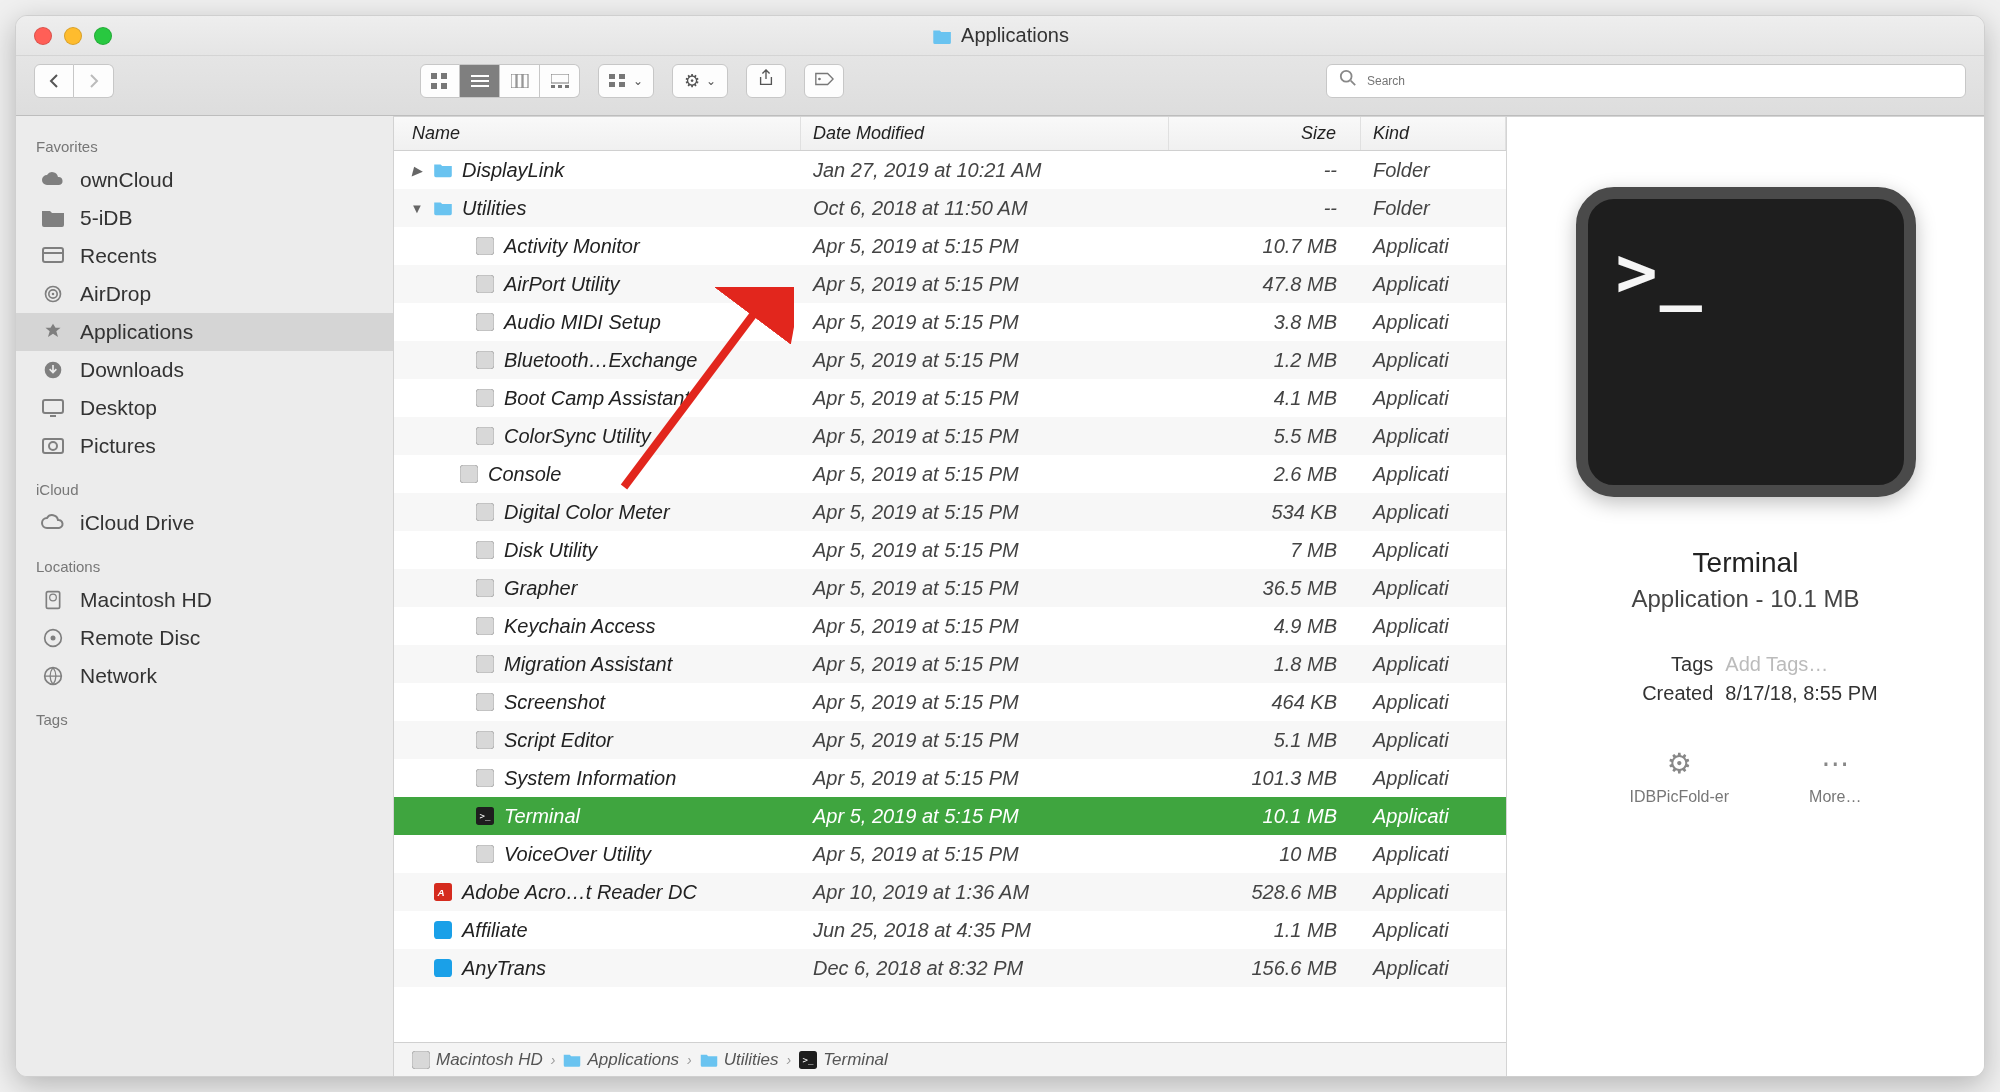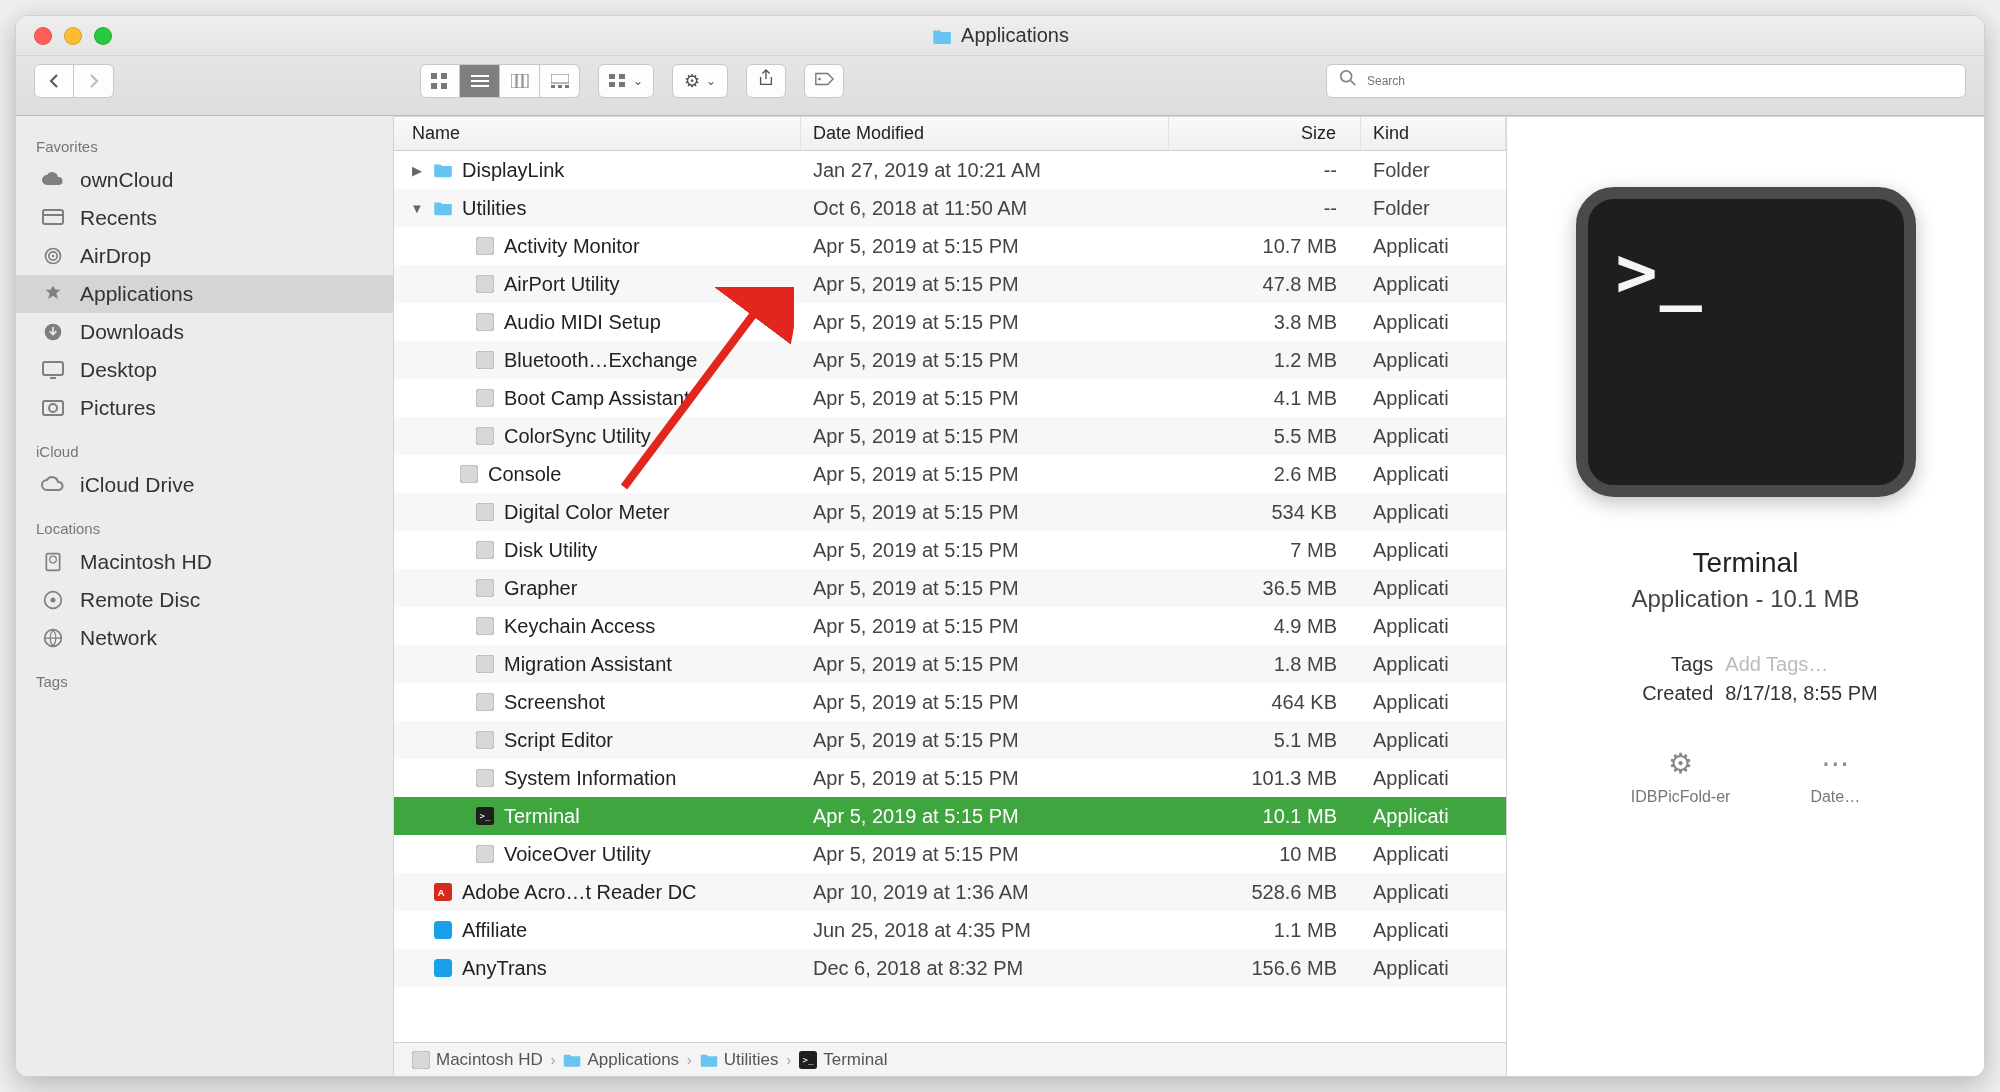--- a/index.html
+++ b/index.html
@@ -86,20 +86,21 @@
 .sb-item {
   display:flex; align-items:center; gap:14px;
   padding: 7px 24px; font-size:21px; color:#333;
   cursor:default;
 }
 .sb-item.selected { background:#d5d5d5; }
 .sb-icon { width:26px; height:22px; display:flex; align-items:center; justify-content:center; color:#808080; }
 .main {
   flex:1; display:flex; flex-direction:column; background:#fff; min-width:0;
   border-top: 1px solid #d4d4d4;
+  font-style: italic;
 }
 .cols-header {
   height: 34px; display:flex; align-items:center;
   background: linear-gradient(#f9f9f9,#f0f0f0); border-bottom:1px solid #d0d0d0;
   font-size:18px; color:#222;
 }
 .col { padding: 0 12px; border-right:1px solid #e0e0e0; height:100%; display:flex; align-items:center; }
 .col-name { width: 407px; padding-left:18px; }
 .col-date { width: 368px; }
 .col-size { width: 192px; justify-content:flex-end; padding-right:24px; }
@@ -271,20 +272,28 @@
           <span class="sb-icon">
             <svg class="sb" viewBox="0 0 24 18">
               <path d="M6 14a5 5 0 0 1 0-10 6 6 0 0 1 11 2 4 4 0 0 1 1 8Z" fill="#7f7f7f"></path>
             </svg>
           </span>
           <span>ownCloud</span>
         </div>
         <div class="sb-item">
           <span class="sb-icon">
             <svg class="sb" viewBox="0 0 24 20">
+              <path d="M1 3h8l2 2h12v12a2 2 0 0 1-2 2H3a2 2 0 0 1-2-2Z" fill="#7f7f7f"></path>
+            </svg>
+          </span>
+          <span>5-iDB</span>
+        </div>
+        <div class="sb-item">
+          <span class="sb-icon">
+            <svg class="sb" viewBox="0 0 24 20">
               <rect x="2" y="2" width="20" height="14" rx="2" fill="none" stroke="#7f7f7f" stroke-width="2"></rect>
               <line x1="2" y1="7" x2="22" y2="7" stroke="#7f7f7f" stroke-width="2"></line>
             </svg>
           </span>
           <span>Recents</span>
         </div>
         <div class="sb-item">
           <span class="sb-icon">
             <svg class="sb" viewBox="0 0 24 24">
               <circle cx="12" cy="12" r="9" fill="none" stroke="#7f7f7f" stroke-width="2"></circle>
@@ -753,19 +762,19 @@
           <span class="v">8/17/18, 8:55 PM</span>
         </div>
       </div>
       <div class="pv-actions">
         <div class="pv-action">
           <span class="ic">⚙︎</span>
           <span>IDBPicFold-er</span>
         </div>
         <div class="pv-action">
           <span class="ic">⋯</span>
-          <span>Date…</span>
+          <span>More…</span>
         </div>
       </div>
     </div>
 
   </div>
 </div>
 
 </body></html>

